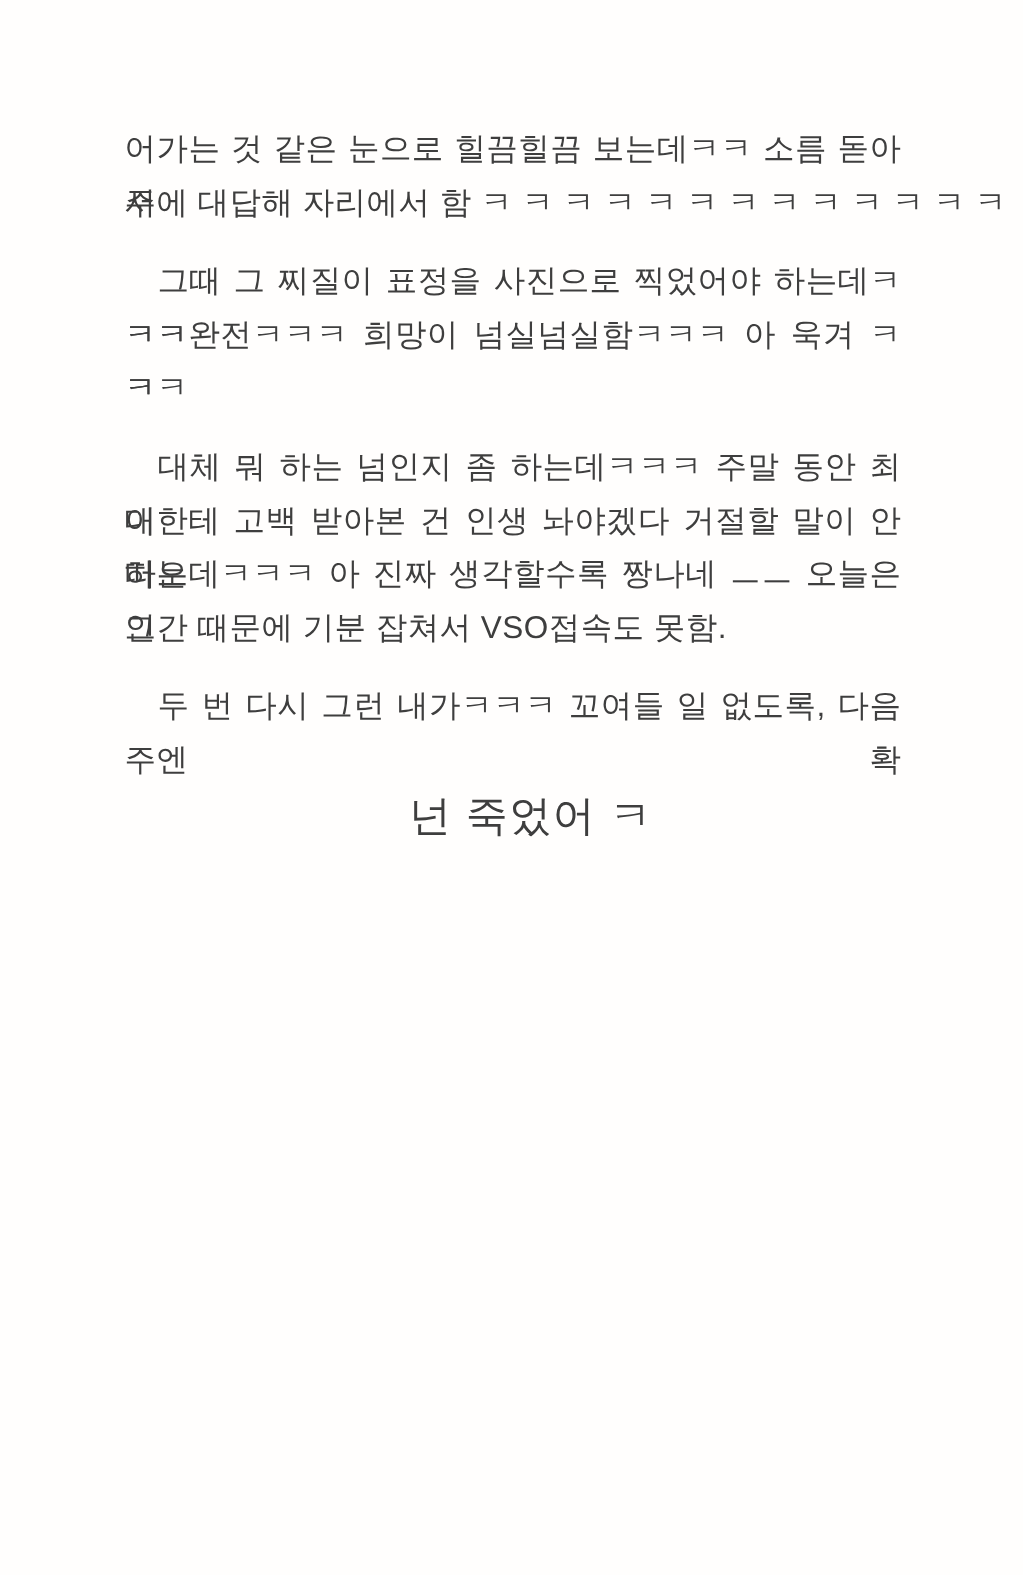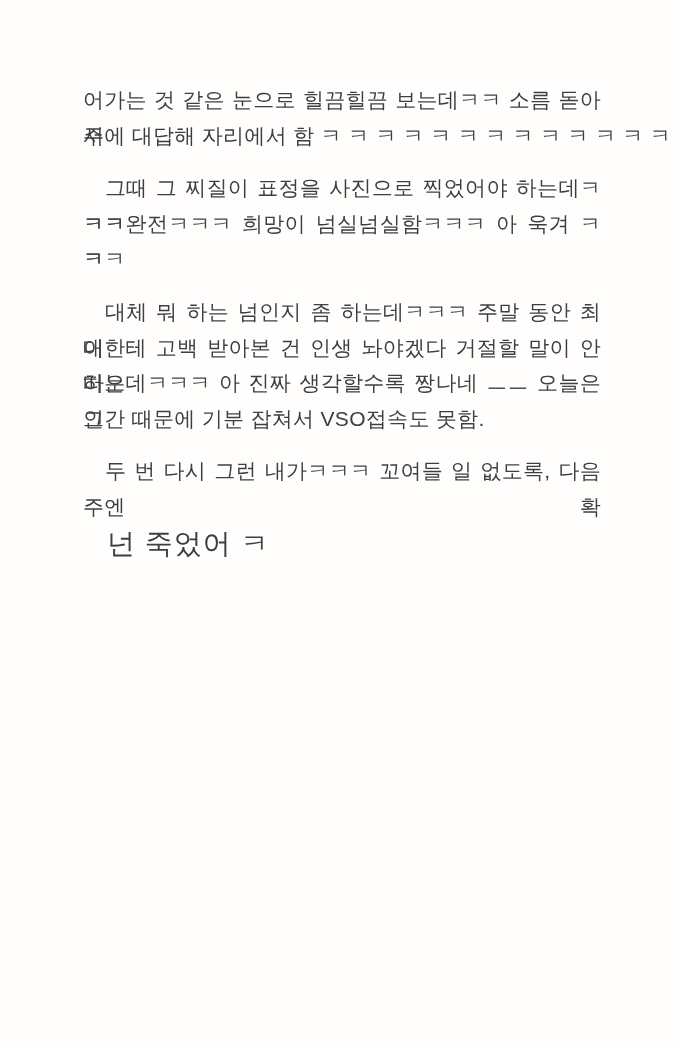--- a/index.html
+++ b/index.html
@@ -47,21 +47,21 @@
     text-indent: 22px;
     margin-top: 17px;
   }
   .emphasis {
     margin-top: 34px;
     height: 42px;
     line-height: 42px;
     font-size: 28px;
     letter-spacing: 1px;
     text-indent: 24px;
-    text-align: left;
+    text-align: center;
     white-space: nowrap;
   }
 </style>
 </head>
 <body>
 
 <div class="page">
   <div class="text-block">
 
     <div class="para para-1">

